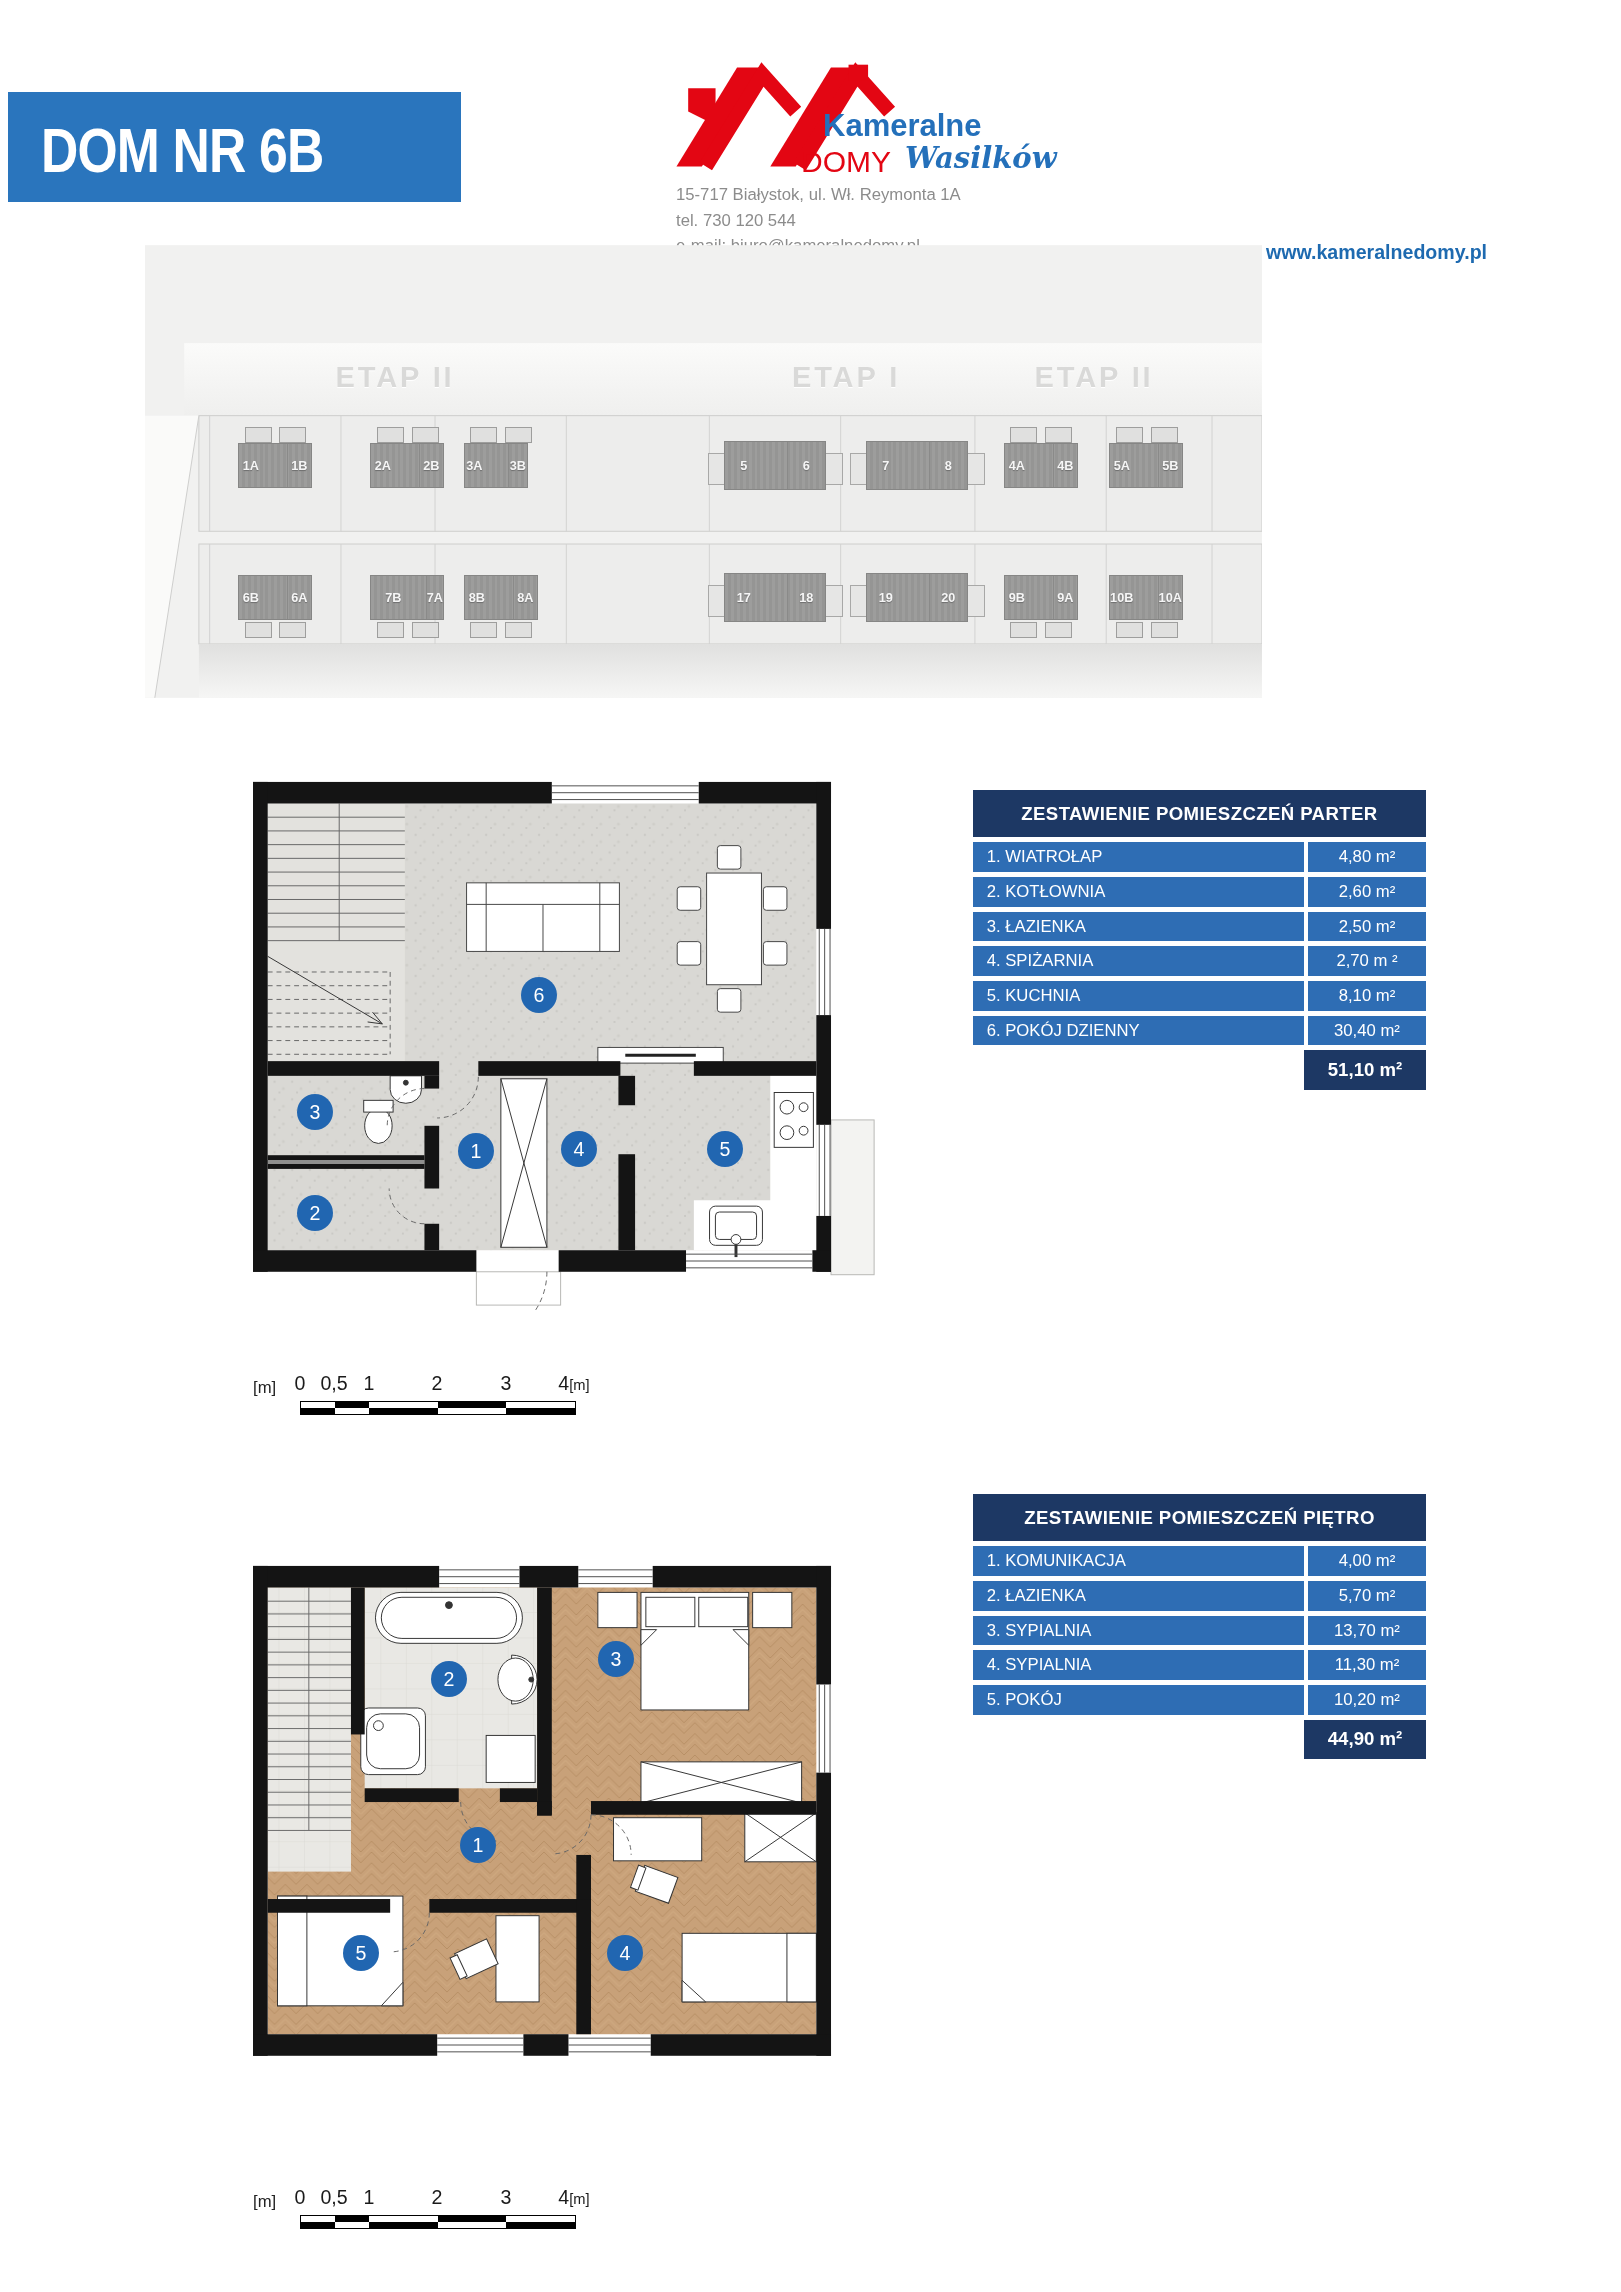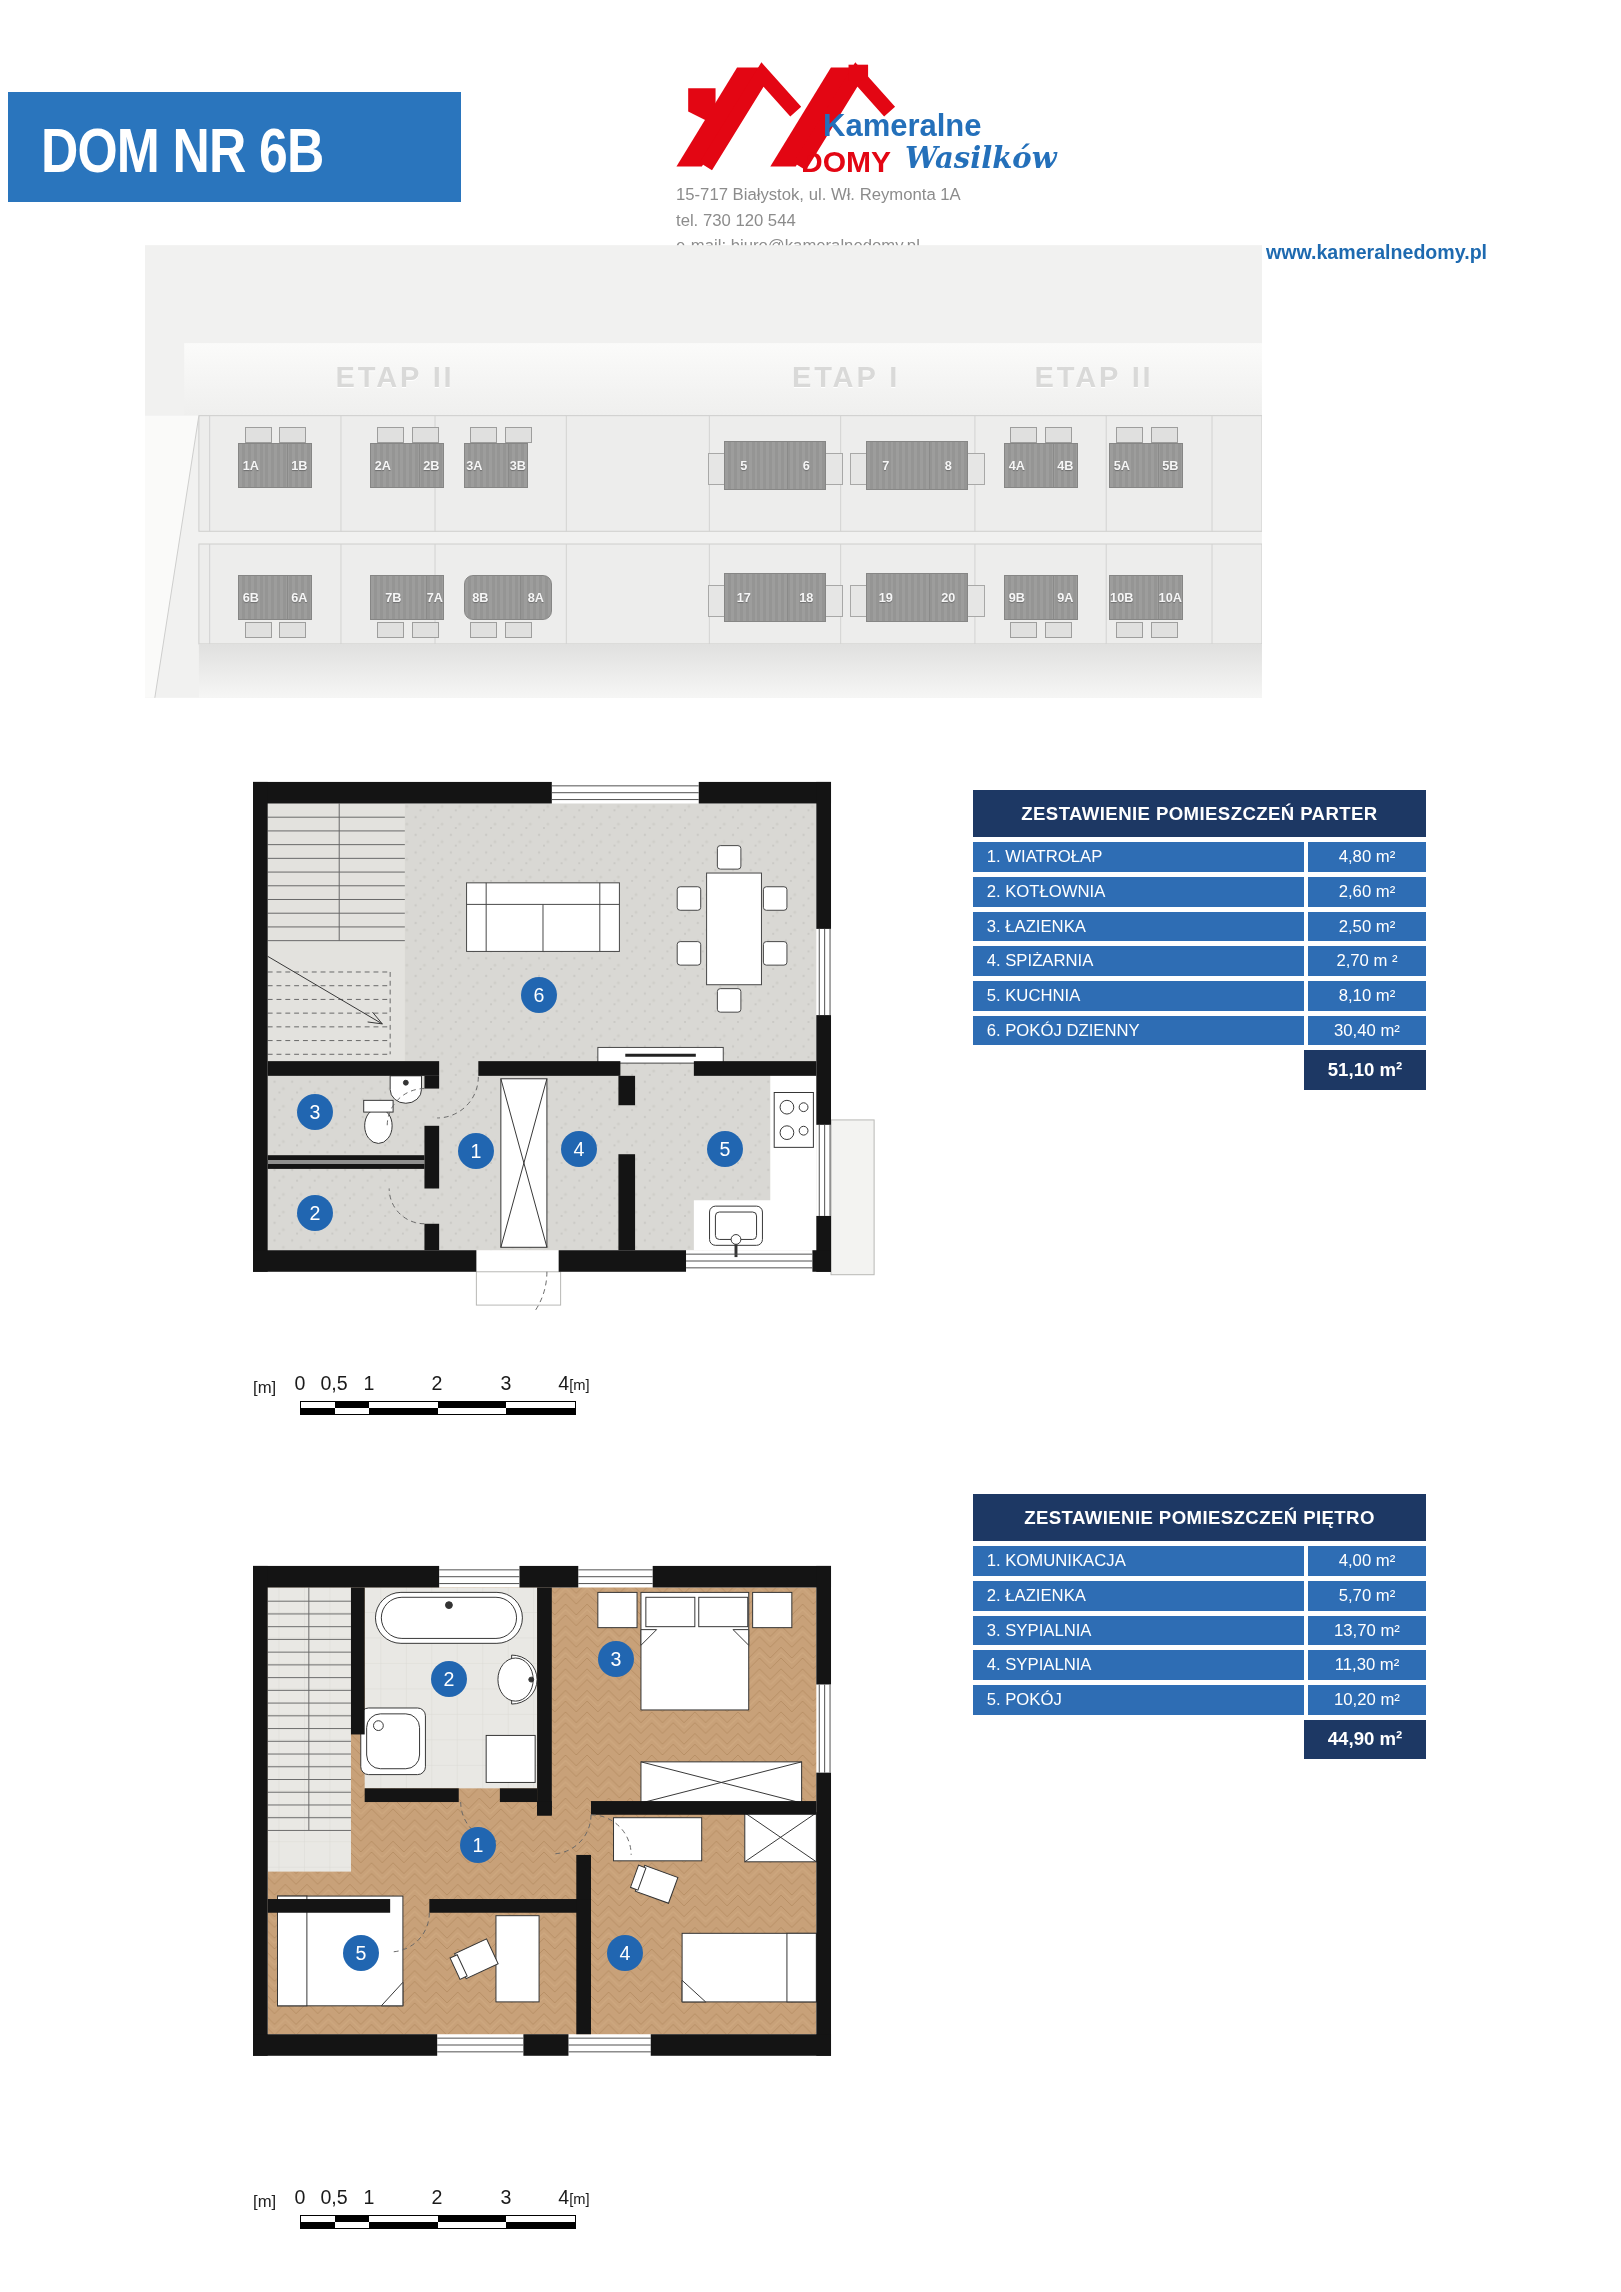--- a/index.html
+++ b/index.html
@@ -6,21 +6,21 @@
   #page{position:relative;width:1621px;height:2293px;background:#fff;overflow:hidden;
         font-family:"Liberation Sans",sans-serif;}
 
   
   .banner{position:absolute;left:7.8px;top:92px;width:453px;height:110px;background:#2a75bd;}
   .banner-title{position:absolute;left:33px;top:21.6px;color:#fff;font-size:63px;font-weight:bold;
                 letter-spacing:-1px;transform:scaleX(.82);transform-origin:left center;white-space:nowrap;}
   .logo{position:absolute;left:676px;top:51px;width:470px;height:137px;}
   .logo-roofs{position:absolute;left:0;top:0;}
   .logo-line1{position:absolute;left:147px;top:57px;font-size:31px;font-weight:bold;color:#2470ba;white-space:nowrap;}
-  .logo-line2{position:absolute;left:125px;top:94px;font-size:30px;font-weight:bold;color:#e30613;white-space:nowrap;}
+  .logo-line2{position:absolute;left:125px;top:94px;font-size:30px;font-weight:normal;color:#e30613;white-space:nowrap;}
   .logo-loc{position:absolute;left:229px;top:90px;font-size:29px;font-style:italic;font-weight:bold;
             color:#2470ba;font-family:"DejaVu Serif",serif;white-space:nowrap;}
   .contact{position:absolute;left:676px;top:182px;font-size:16.7px;color:#8c8c8c;line-height:25.5px;}
   .website{position:absolute;left:1266px;top:241px;font-size:19.6px;font-weight:bold;color:#1e6ab0;text-decoration:none;}
 
   
   .siteplan{position:absolute;left:145px;top:245px;width:1117px;height:453px;overflow:hidden;}
   .siteplan svg{position:absolute;left:0;top:0;}
   .etap{position:absolute;top:116px;transform:translateX(-50%);font-size:29px;font-weight:bold;
         color:#d9d9d8;letter-spacing:2.9px;text-shadow:0 1px 0 #fff;white-space:nowrap;z-index:1;}
@@ -183,21 +183,21 @@
           <span>6A</span>
         </div>
         <div class="garage" style="left: 232px; top: 377px; width: 26.5px; height: 15.7px; position: absolute;"></div>
         <div class="garage" style="left: 267px; top: 377px; width: 26.5px; height: 15.7px; position: absolute;"></div>
         <div class="house" style="left: 225px; top: 330px; width: 74px; height: 45px; position: absolute; padding-left: 14px;">
           <span>7B</span>
           <span>7A</span>
         </div>
         <div class="garage" style="left: 325px; top: 377px; width: 26.5px; height: 15.7px; position: absolute;"></div>
         <div class="garage" style="left: 360px; top: 377px; width: 26.5px; height: 15.7px; position: absolute;"></div>
-        <div class="house" style="left: 319px; top: 330px; width: 88px; height: 45px; position: absolute; border-radius: 9px;">
+        <div class="house" style="left: 319px; top: 330px; width: 74px; height: 45px; position: absolute;">
           <span>8B</span>
           <span>8A</span>
         </div>
         <div class="annex" style="left: 563px; top: 340px; width: 19.6px; height: 32px; position: absolute;"></div>
         <div class="annex" style="left: 678px; top: 340px; width: 19.6px; height: 32px; position: absolute;"></div>
         <div class="house" style="left: 579px; top: 328px; width: 102px; height: 49px; position: absolute;">
           <span>17</span>
           <span>18</span>
         </div>
         <div class="annex" style="left: 705px; top: 340px; width: 19.6px; height: 32px; position: absolute;"></div>

